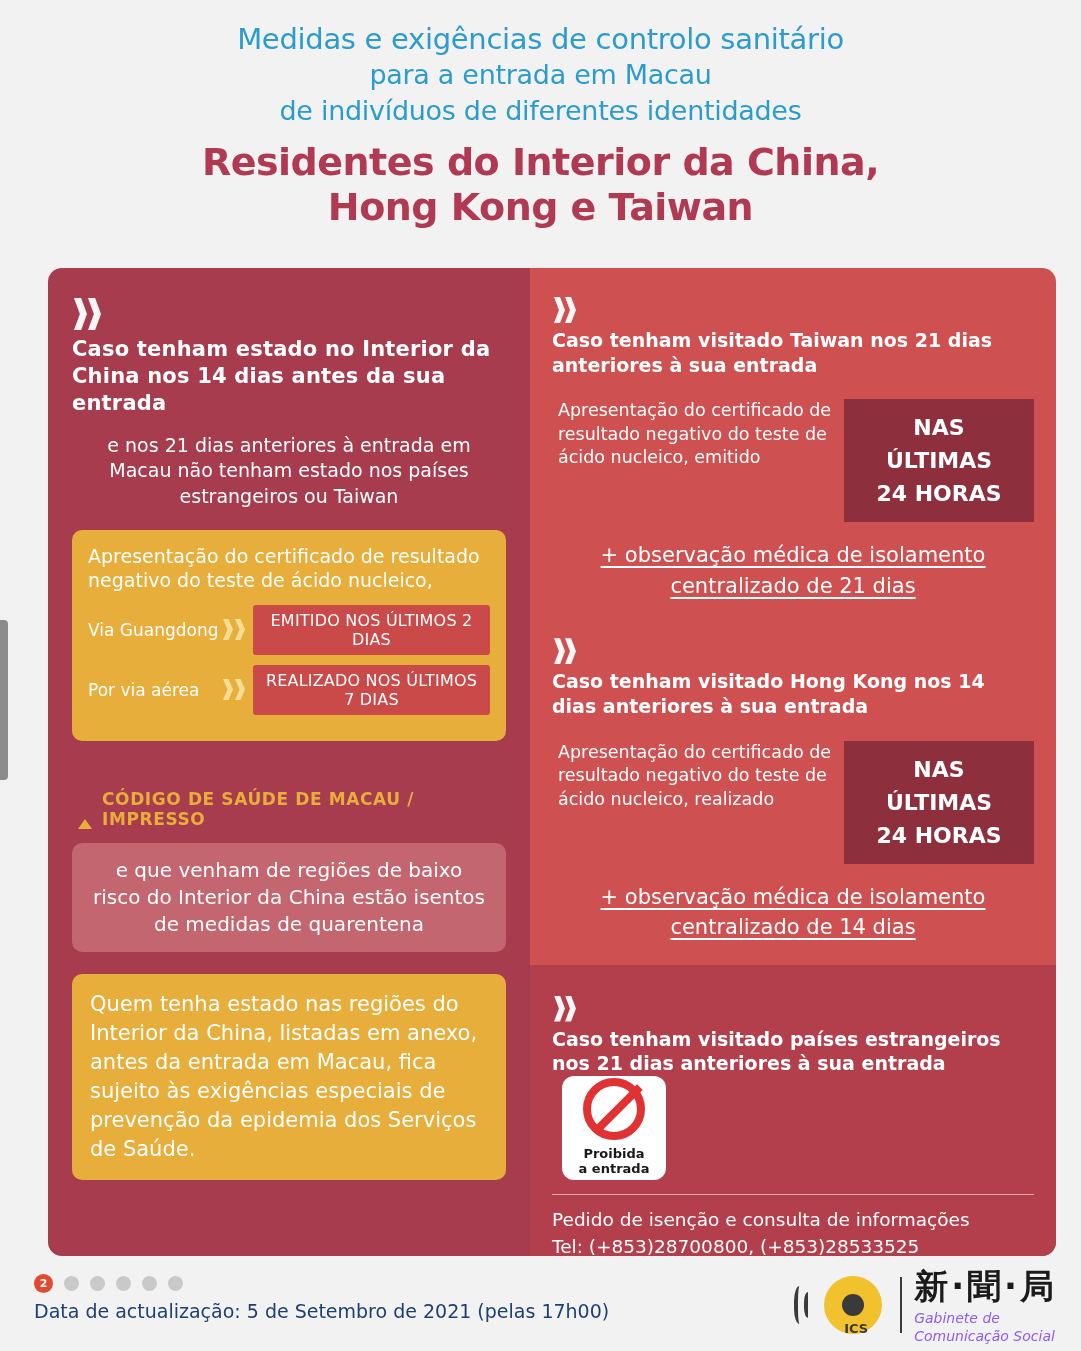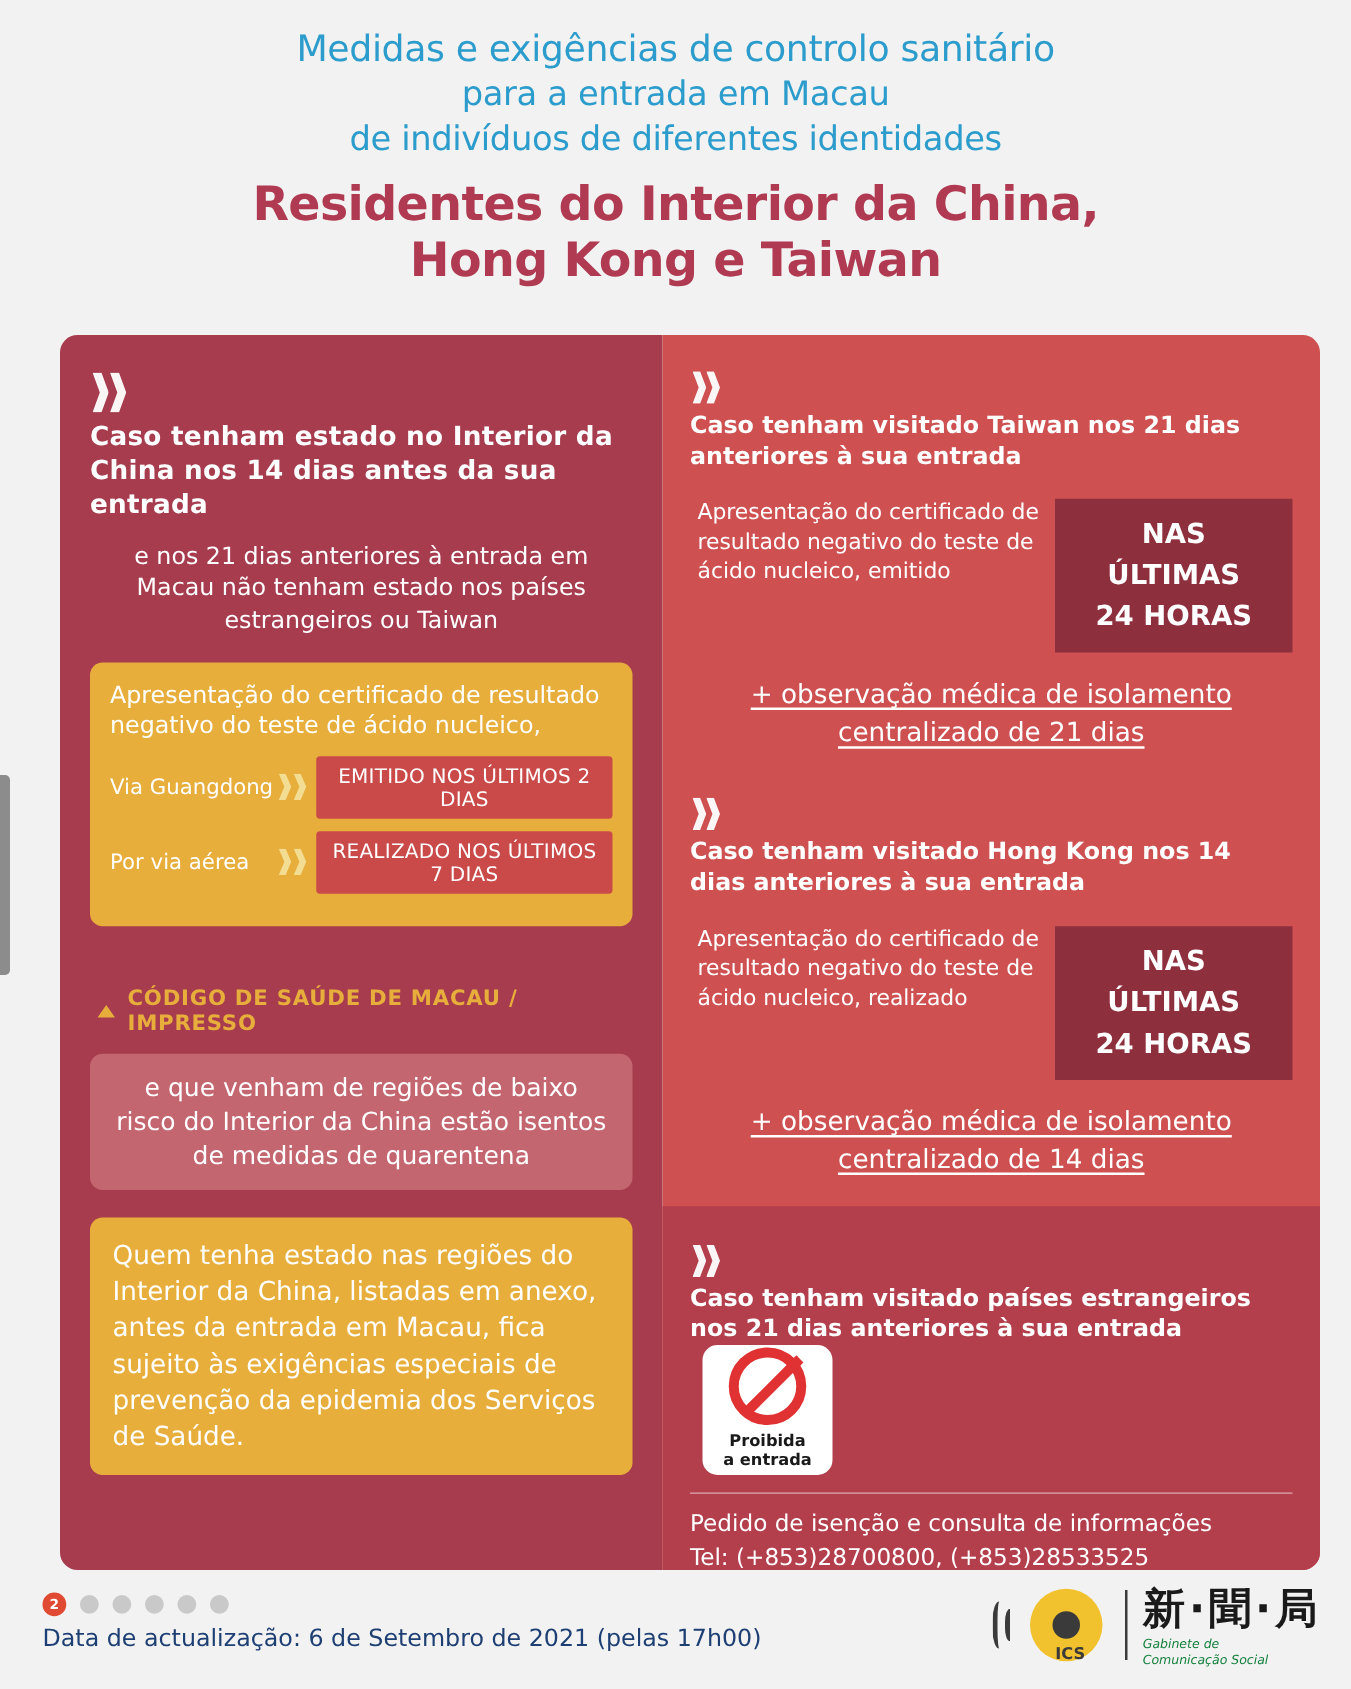--- a/index.html
+++ b/index.html
@@ -111,21 +111,21 @@
     color: #ffffff;
     font-size: 16px;
     padding: 6px 10px;
     border-radius: 3px;
     flex: 1;
     text-align: center;
     letter-spacing: 0.2px;
   }
 
   
-  .code-row { display: flex; align-items: center; margin-top: 48px; }
+  .code-row { display: flex; align-items: flex-end; margin-top: 48px; }
   .tri {
     width: 0; height: 0;
     border-left: 7px solid transparent;
     border-right: 7px solid transparent;
     border-bottom: 10px solid #e8ae3c;
     margin-right: 10px; margin-left: 6px;
   }
   .code-label {
     color: #e8ae3c;
     font-size: 17px;
@@ -289,21 +289,21 @@
     width: 10px; height: 26px;
     border-left: 4px solid #3a3a3a;
     border-radius: 40% 0 0 40%;
   }
   .logo .mark .ics {
     position: absolute; right: 20px; bottom: 2px;
     color: #3a3a3a; font-size: 13px; font-weight: bold;
   }
   .logo .bar { width: 2px; height: 56px; background: #3a3a3a; margin-right: 12px; }
   .logo .txt .cn { color: #1a1a1a; font-size: 34px; font-weight: bold; letter-spacing: 3px; }
-  .logo .txt .pt { color: #15803d; font-size: 10px; font-style: italic; line-height: 1.25; }
+  .logo .txt .pt { color: #8b5cf6; font-size: 14px; font-style: italic; line-height: 1.25; }
   .scroll-tab {
     position: absolute; left: 0; top: 620px;
     width: 8px; height: 160px; background: #8c8c8c; border-radius: 0 4px 4px 0;
   }
 </style>
 </head>
 <body>
 
 <div class="page">
 
@@ -432,21 +432,21 @@
 
   <div class="footer">
     <div class="dots">
       <div class="dot active">2</div>
       <div class="dot"></div>
       <div class="dot"></div>
       <div class="dot"></div>
       <div class="dot"></div>
       <div class="dot"></div>
     </div>
-    <div class="date">Data de actualização: 6 de Setembro de 2021 (pelas 17h00)</div>
+    <div class="date">Data de actualização: 5 de Setembro de 2021 (pelas 17h00)</div>
     <div class="logo">
       <div class="mark">
         <div class="circle"></div>
         <div class="inner"></div>
         <div class="wave"></div>
         <div class="wave2"></div>
         <div class="ics">ICS</div>
       </div>
       <div class="bar"></div>
       <div class="txt">

